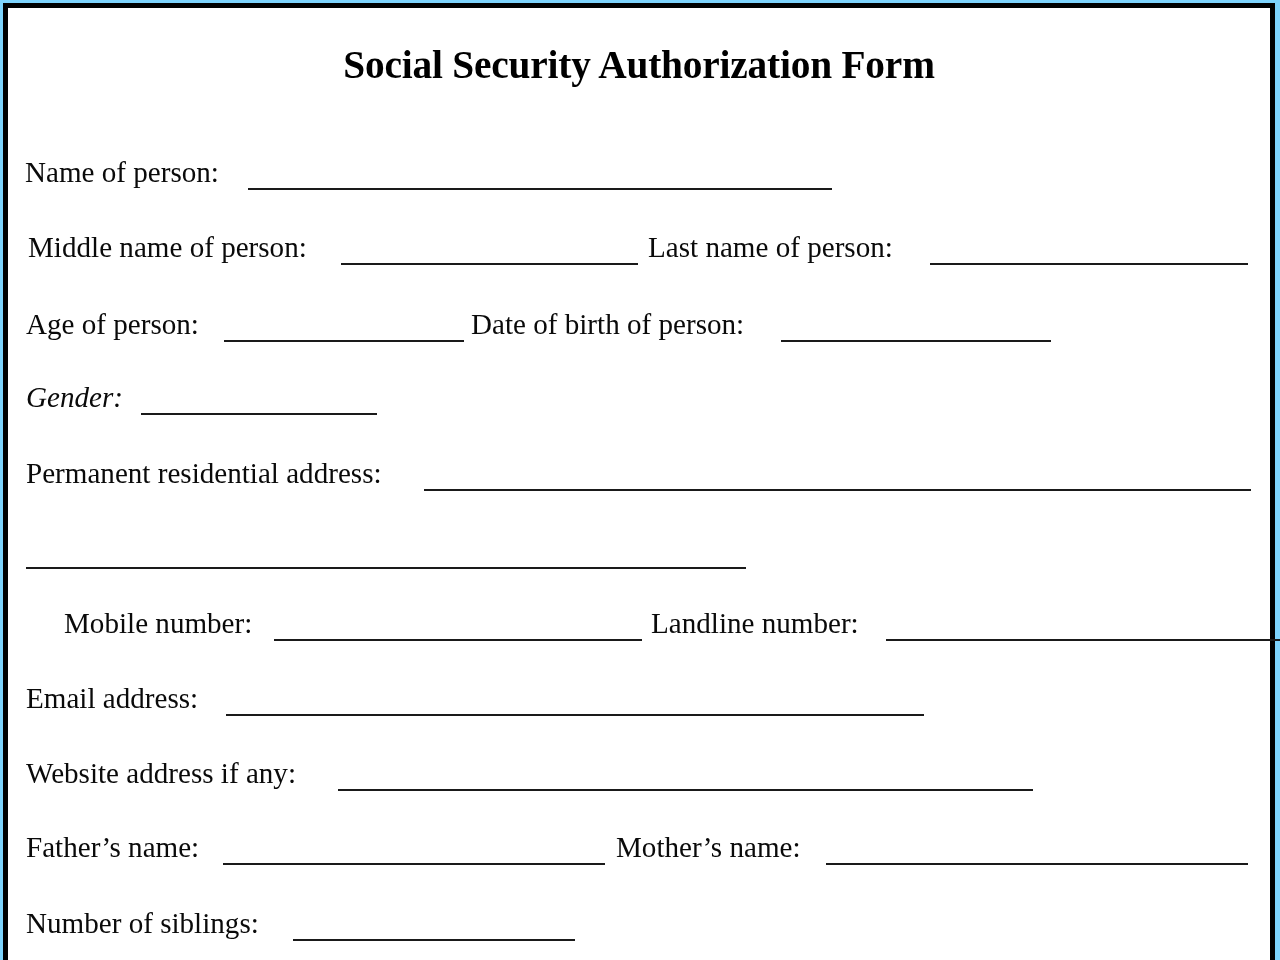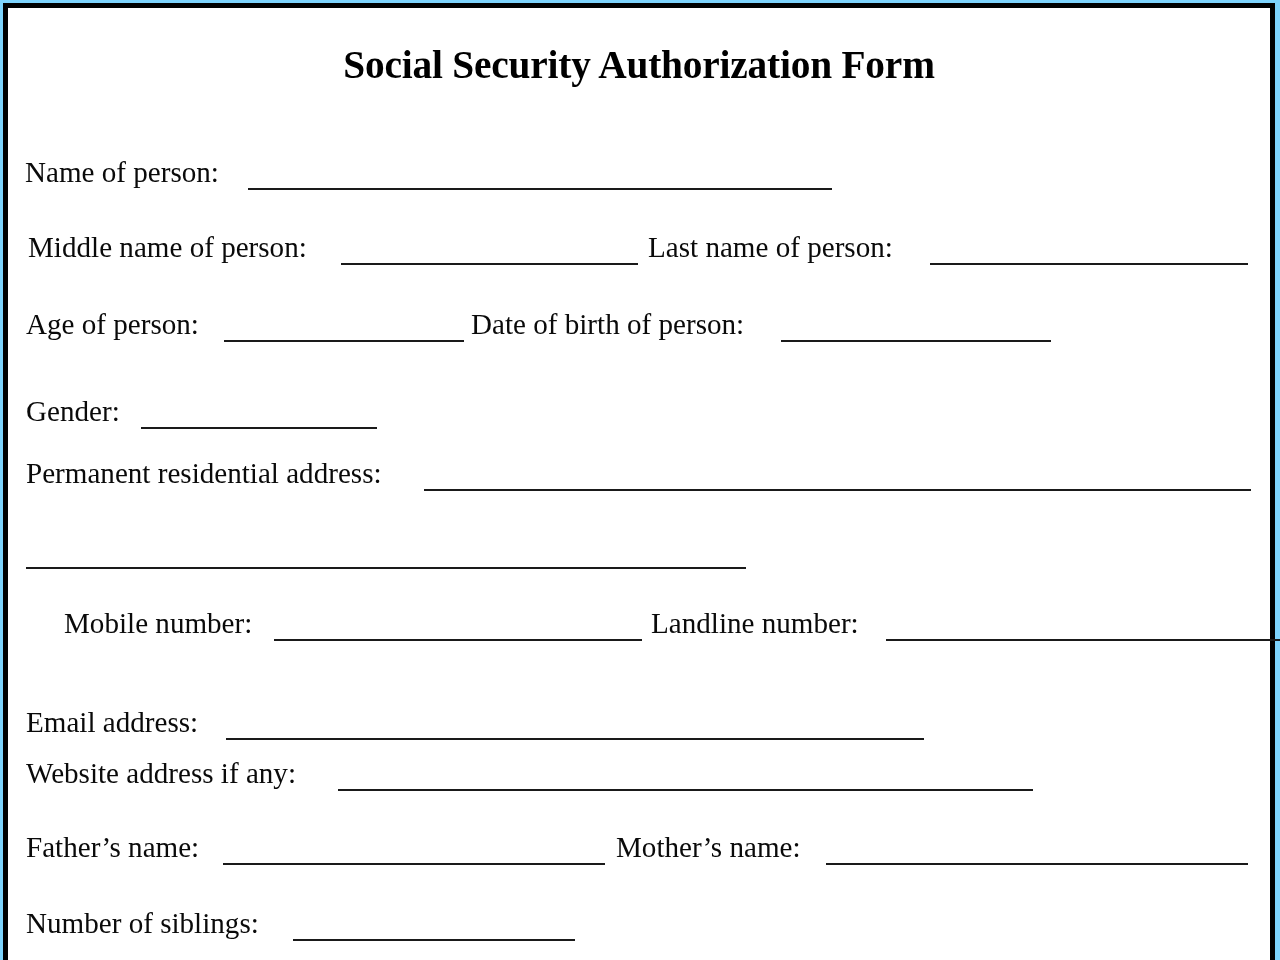--- a/index.html
+++ b/index.html
@@ -104,42 +104,42 @@
         <span class="rule" style="left:922px; top:34px; width:318px;"></span>
       </div>
 
       <div class="row" style="top:298px;">
         <span class="label" style="left:18px; top:0;">Age of person:</span>
         <span class="rule" style="left:216px; top:34px; width:240px;"></span>
         <span class="label" style="left:463px; top:0;">Date of birth of person:</span>
         <span class="rule" style="left:773px; top:34px; width:270px;"></span>
       </div>
 
-      <div class="row" style="top:385px;">
+      <div class="row" style="top:371px;font-style:italic;">
         <span class="label" style="left:18px; top:0;">Gender:</span>
         <span class="rule" style="left:133px; top:34px; width:236px;"></span>
       </div>
 
       <div class="row" style="top:447px;">
         <span class="label" style="left:18px; top:0;">Permanent residential address:</span>
         <span class="rule" style="left:416px; top:34px; width:827px;"></span>
       </div>
 
       <div class="row" style="top:525px;">
         <span class="rule" style="left:18px; top:34px; width:720px;"></span>
       </div>
 
       <div class="row" style="top:597px;margin-left:36px;">
         <span class="label" style="left:20px; top:0;">Mobile number:</span>
         <span class="rule" style="left:230px; top:34px; width:368px;"></span>
         <span class="label" style="left:607px; top:0;">Landline number:</span>
         <span class="rule" style="left:842px; top:34px; width:398px;"></span>
       </div>
 
-      <div class="row" style="top:672px;margin-top:24px;">
+      <div class="row" style="top:672px;">
         <span class="label" style="left:18px; top:0;">Email address:</span>
         <span class="rule" style="left:218px; top:34px; width:698px;"></span>
       </div>
 
       <div class="row" style="top:747px;text-align:right;">
         <span class="label" style="left:18px; top:0;">Website address if any:</span>
         <span class="rule" style="left:330px; top:34px; width:695px;"></span>
       </div>
 
       <div class="row" style="top:821px;">

